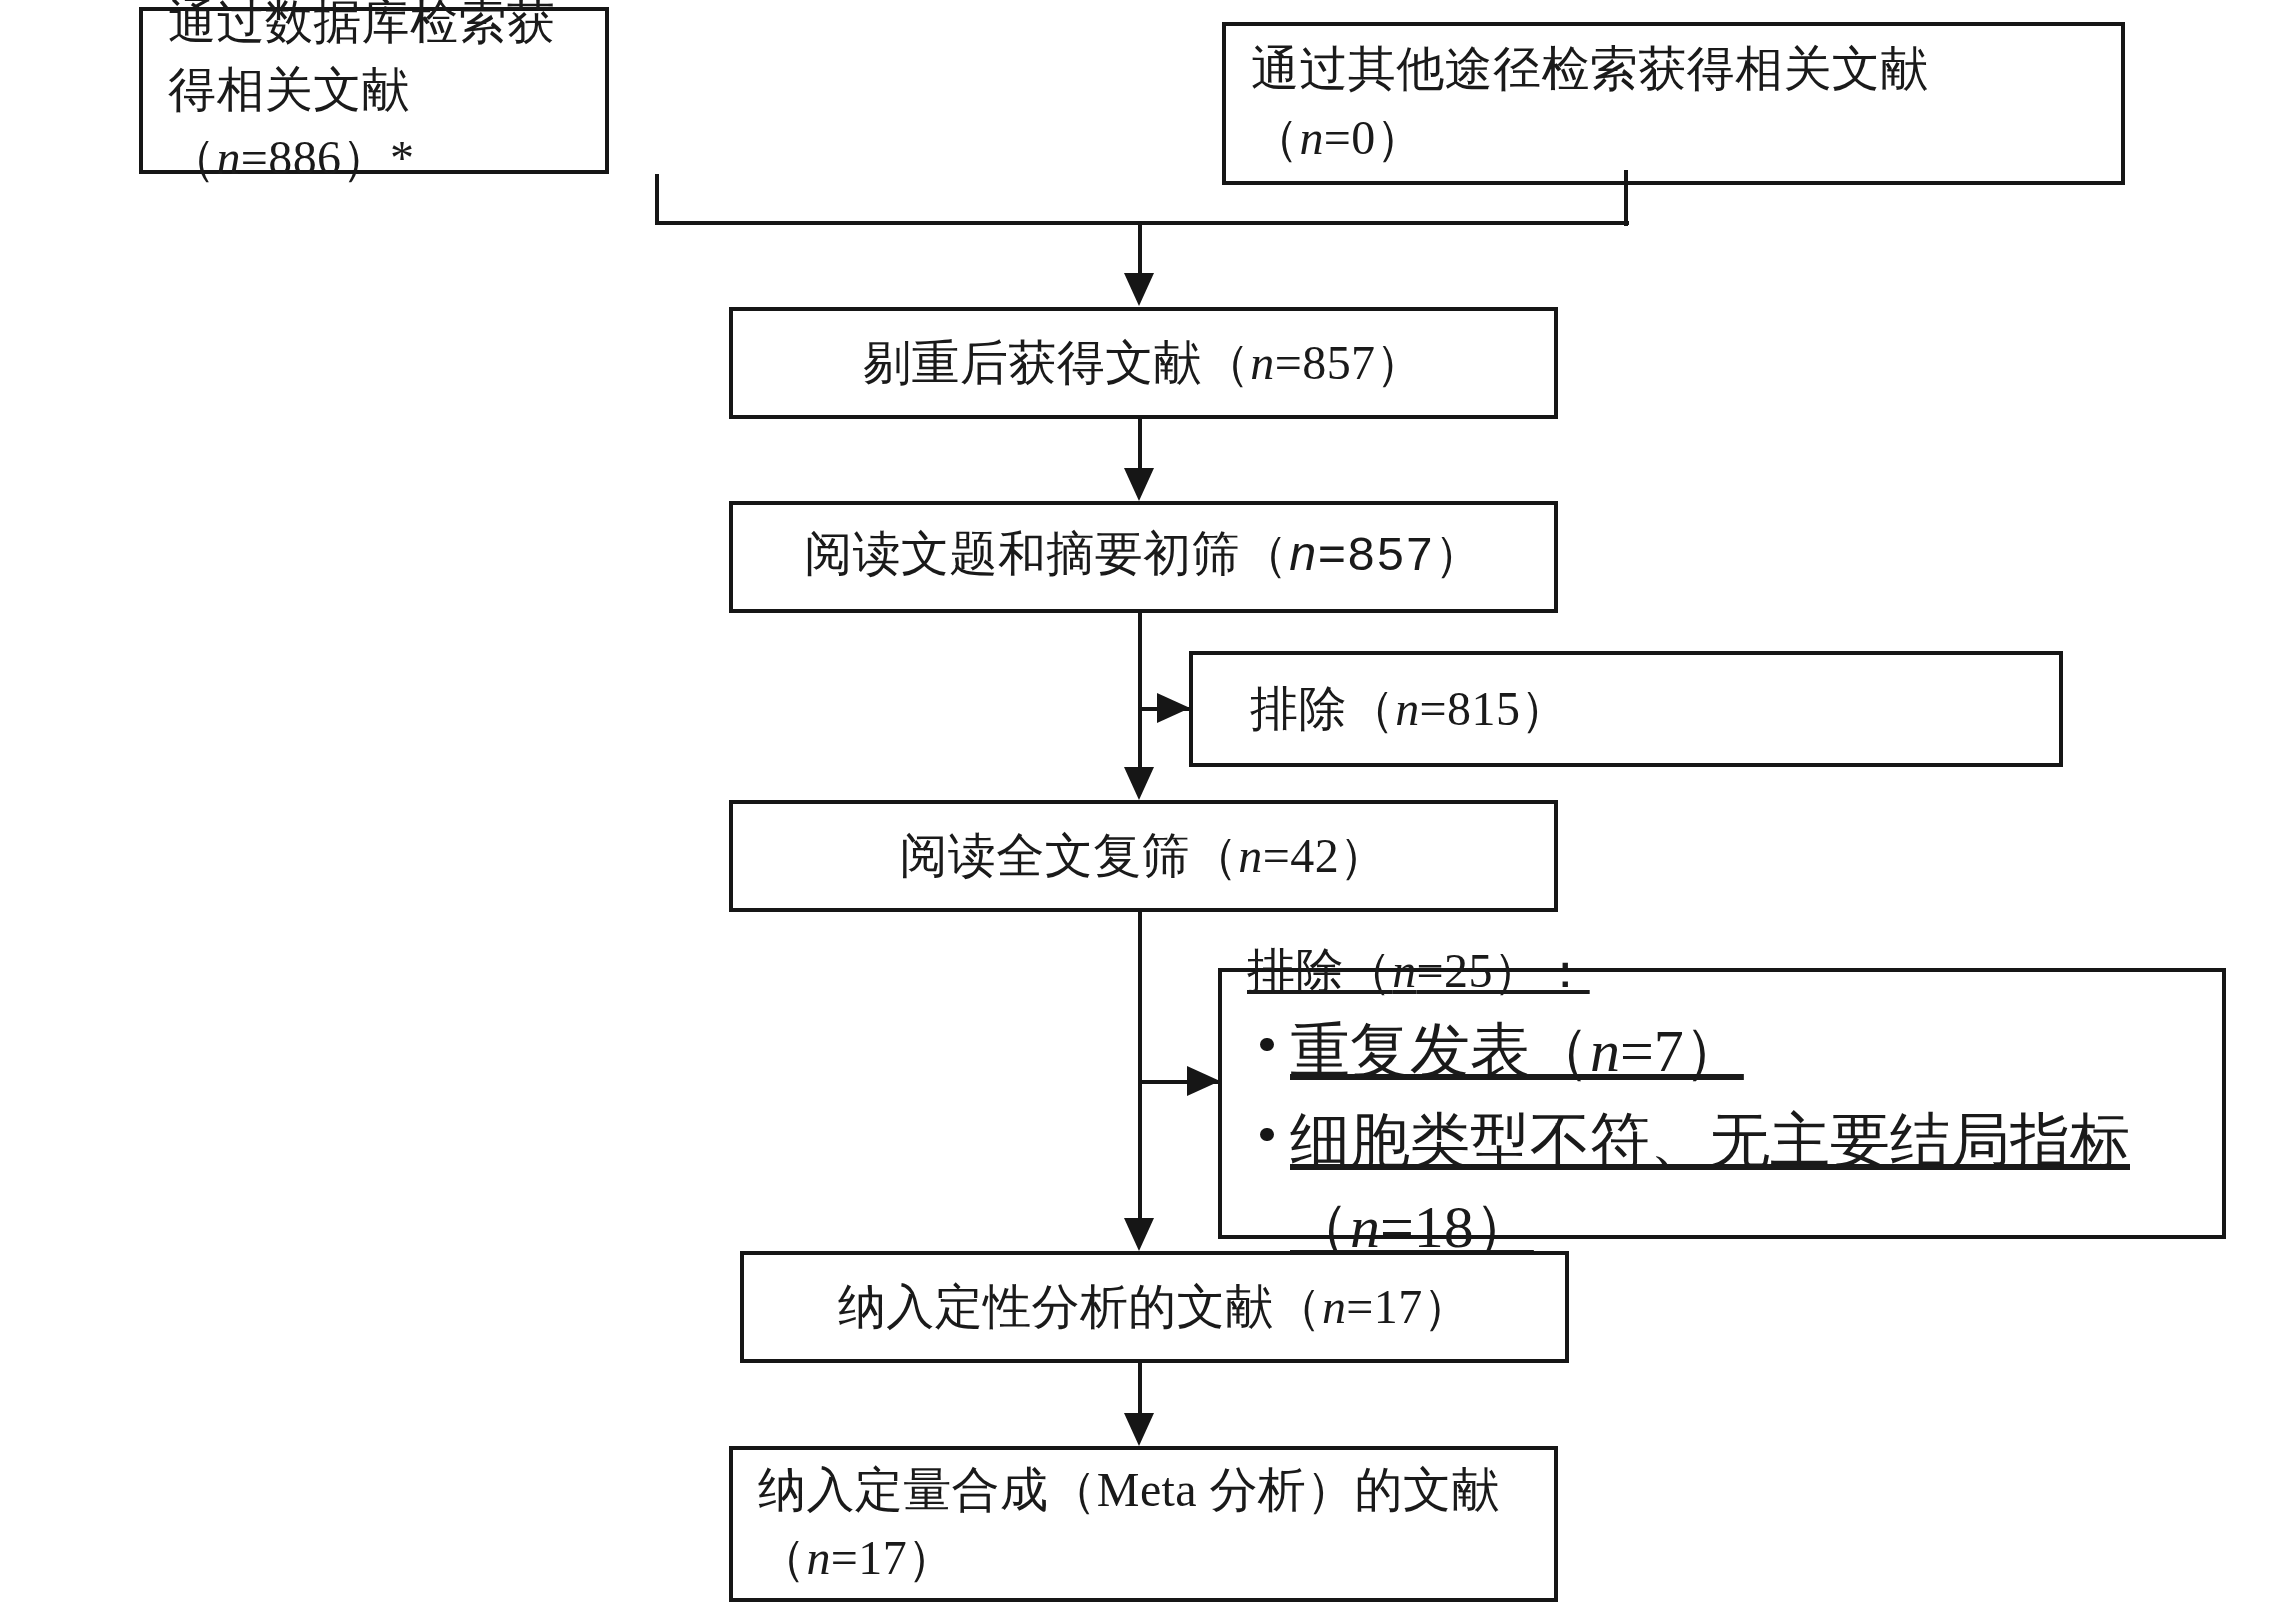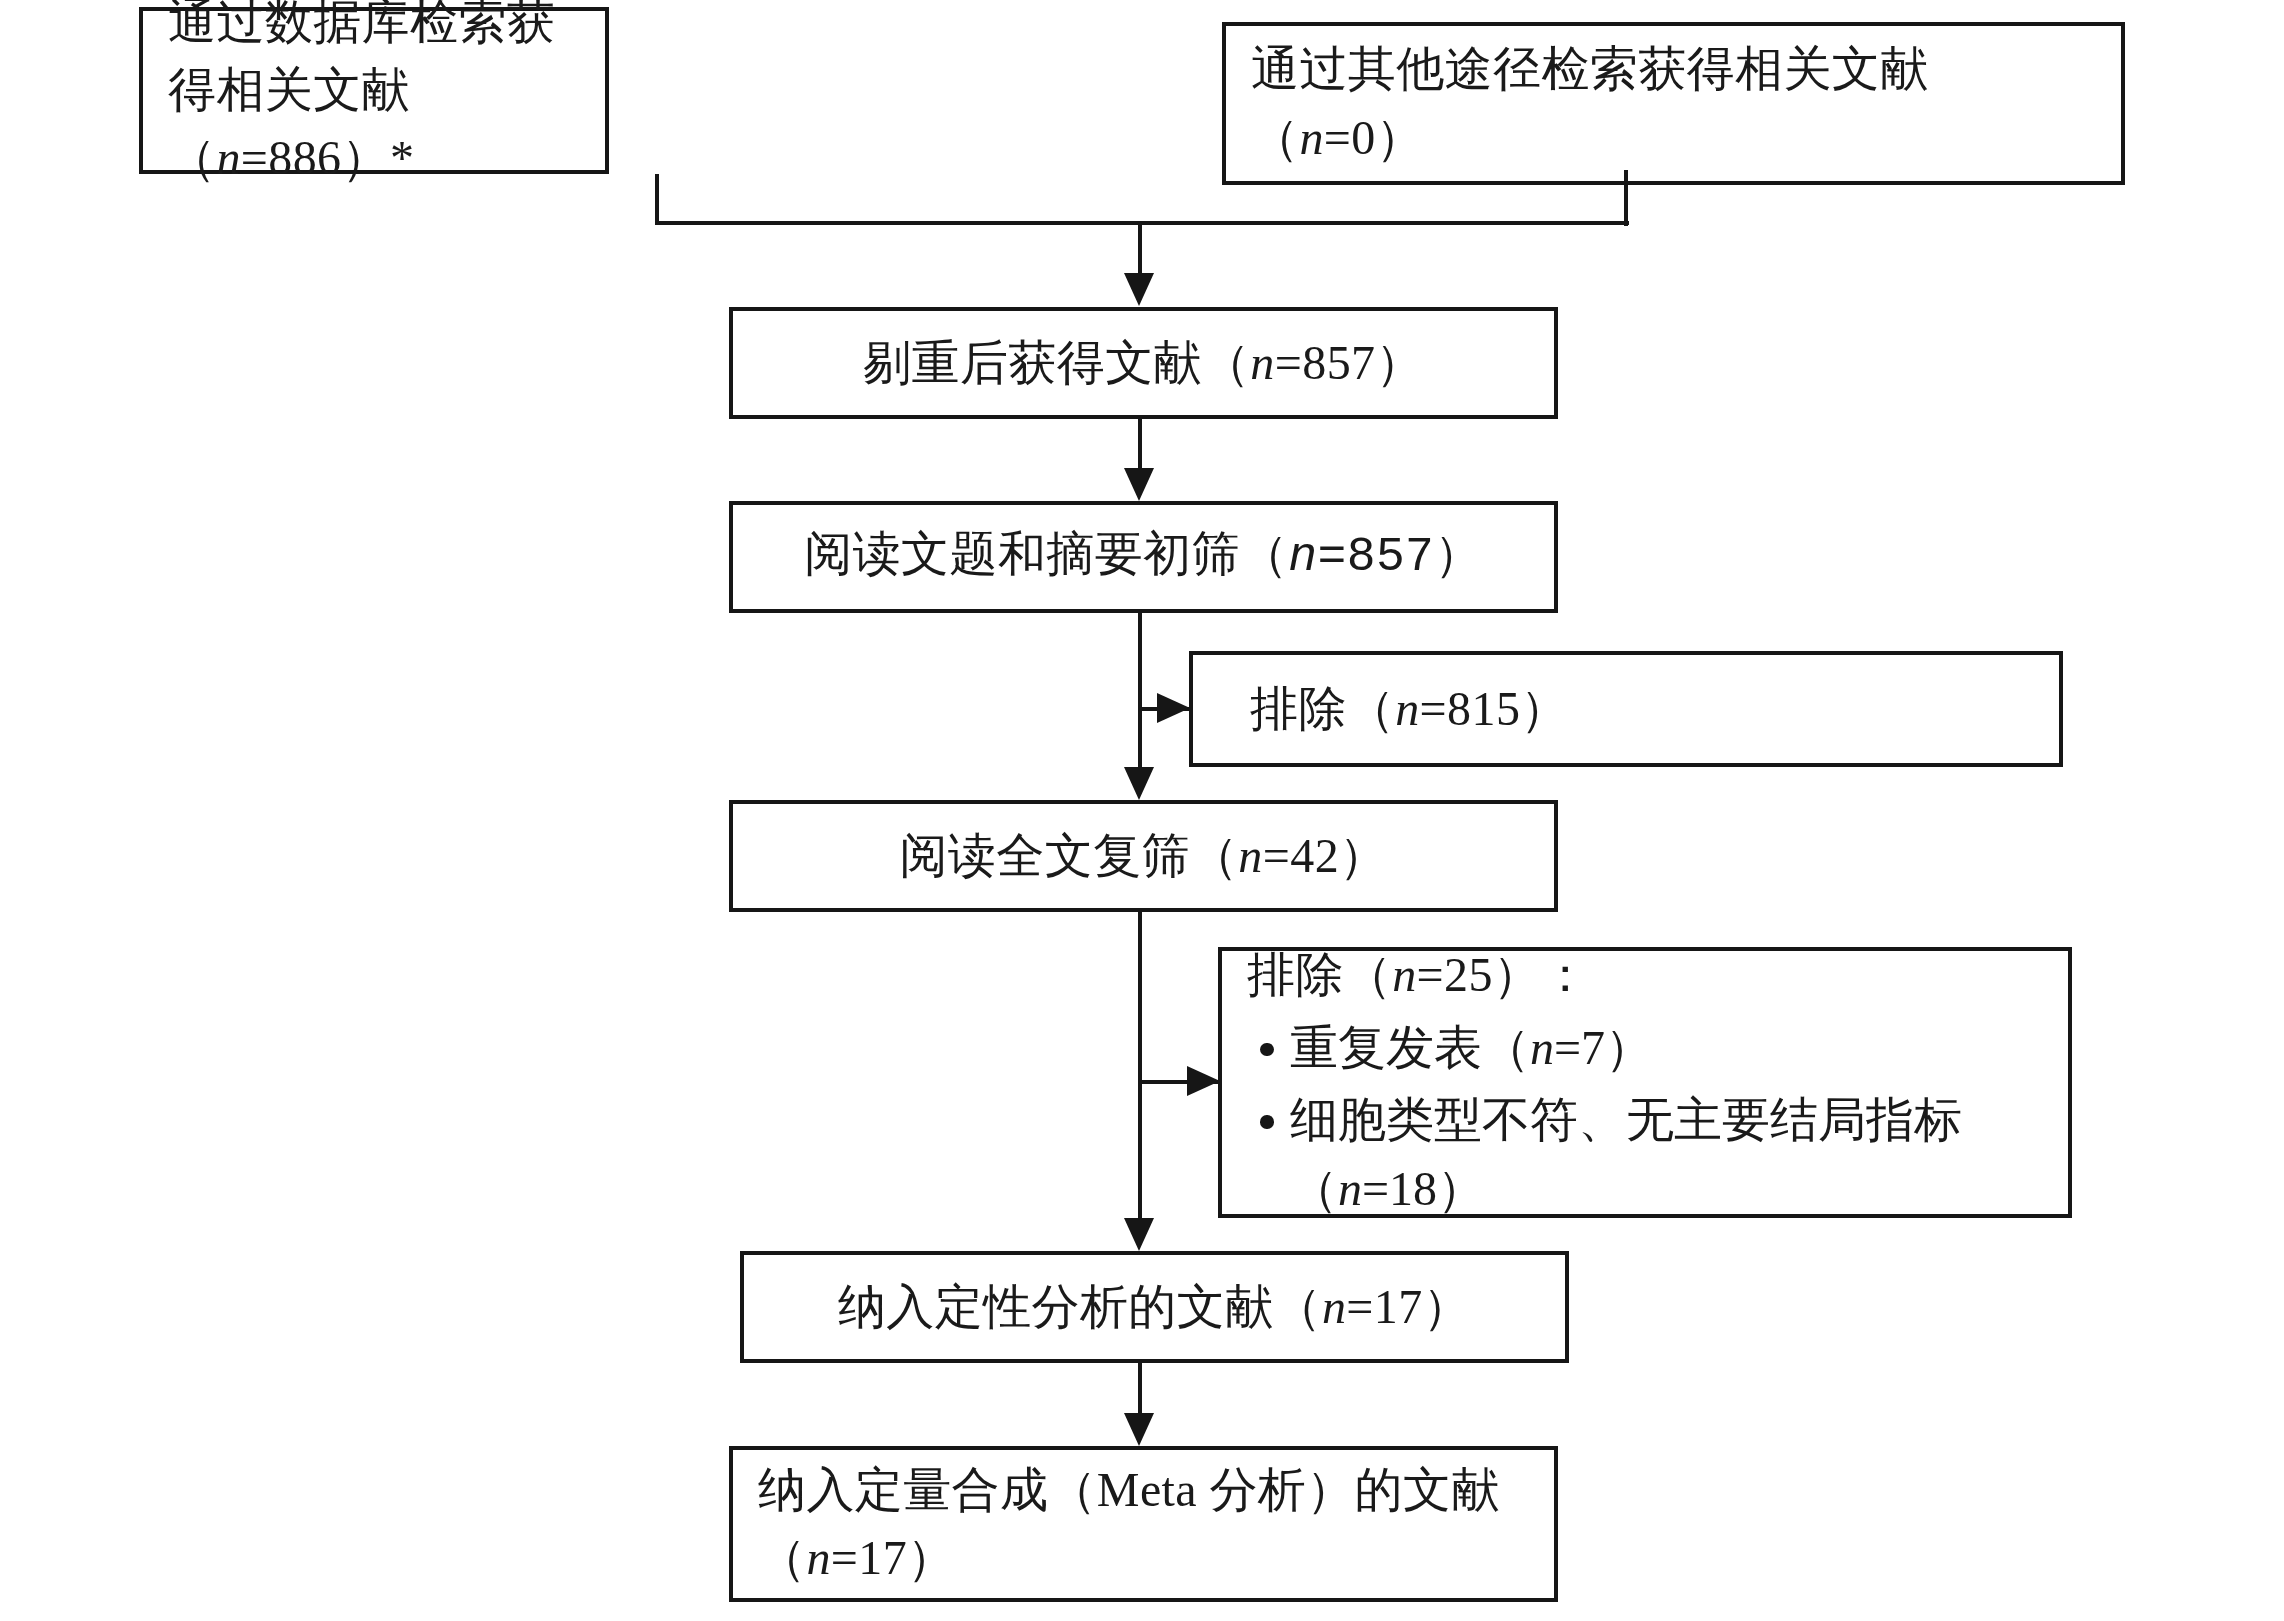--- a/index.html
+++ b/index.html
@@ -47,21 +47,21 @@
     font-style: italic;
   }
   .bullets {
     list-style: none;
     margin: 0;
     padding: 0;
   }
   .bullets li {
     position: relative;
     padding-left: 43px;
-    font-size: 48px;
+    font-size: 60px;
     line-height: 1.44;
     margin-top: 3.3px;
   }
   .bullets li::before {
     content: "";
     position: absolute;
     left: 13.3px;
     top: 30px;
     width: 13.3px;
     height: 13.3px;
@@ -139,21 +139,21 @@
   <div class="box center" style="left:729px; top:800px; width:829px; height:112px;">
     <div class="box-text" style="white-space: normal;">阅读全文复筛（<span class="n-italic">n</span>=42）</div>
   </div>
 
   <div class="line-v" style="left:1138px; top:912px; height:309px;"></div>
   <div class="arrow-down" style="left:1124px; top:1218px;"></div>
 
   <div class="line-h" style="left:1138px; top:1080px; width:83px;"></div>
   <div class="arrow-right" style="left:1187px; top:1066px;"></div>
 
-  <div class="box left" style="left:1218px; top:947px; width:854px; height:271px; align-items:center;">
+  <div class="box left" style="left:1218px; top:968px; width:1008px; height:271px; align-items:center;text-decoration:underline;">
     <div style="width:100%;">
       <div class="box-text" style="white-space: normal;">排除（<span class="n-italic">n</span>=25）：</div>
       <ul class="bullets">
         <li style="white-space: normal;">重复发表（<span class="n-italic">n</span>=7）</li>
         <li style="white-space: normal;">细胞类型不符、无主要结局指标<br>（<span class="n-italic">n</span>=18）</li>
       </ul>
     </div>
   </div>
 
   <div class="box center" style="left:740px; top:1251px; width:829px; height:112px;">

